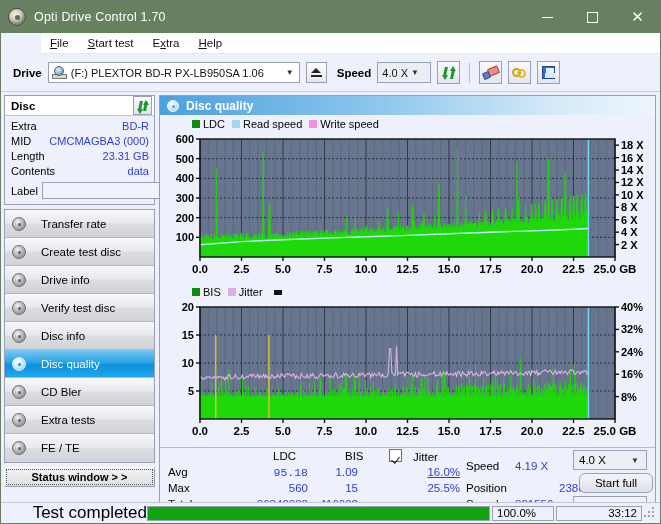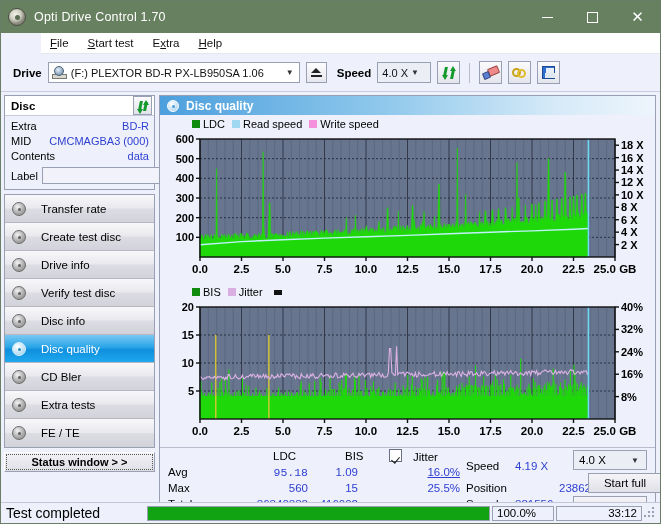--- a/index.html
+++ b/index.html
@@ -244,21 +244,21 @@
     border:1px solid #9aa0b4; background: linear-gradient(#f4f4f8,#e0e0e8);
     display:flex;align-items:center;justify-content:center; font-size: 11.5px; color:#000;
   }
 
   
   .statusbar {
     position:absolute; left:0; right:0; bottom:0; height: 21px;
     background:#eef0fb; border-top: 1px solid #c3c7d8;
     display: flex; align-items: center;
   }
-  .sb-text { width: 146px; padding-left: 5px; font-size: 14px; color:#000; }
+  .sb-text { width: 146px; padding-left: 12px; font-size: 17px; color:#000;text-align:right; }
   .sb-prog { flex:1; height: 15px; border:1px solid #9aa0b4; background:#fff; margin-right:2px; position:relative; }
   .sb-prog .fill { position:absolute; left:0; top:0; bottom:0; background:#12a312; }
   .sb-cell { height:15px; border:1px solid #9aa0b4; background:#eef0fb; display:flex;align-items:center;
       font-size:11.5px; color:#000; padding:0 4px; margin-right:2px;}
   .sb-grip { width:13px; height:13px; margin-right:3px; position:relative; }
   .sb-grip i { position:absolute; width:2px;height:2px;background:#9aa0b4; }
 </style>
 </head>
 <body>
 
@@ -354,20 +354,24 @@
           </span>
         </div>
         <div class="panel-body">
           <div class="drow">
             <span class="k">Extra</span>
             <span class="v">BD-R</span>
           </div>
           <div class="drow">
             <span class="k">MID</span>
             <span class="v">CMCMAGBA3 (000)</span>
+          </div>
+          <div class="drow">
+            <span class="k">Length</span>
+            <span class="v">23.31 GB</span>
           </div>
           <div class="drow">
             <span class="k">Contents</span>
             <span class="v link">data</span>
           </div>
           <div class="label-row">
             <span class="k">Label</span>
             <input class="label-input" type="text" placeholder="" style="">
             <span class="disc-btn">
               <span class="ic-cd"></span>
@@ -1134,21 +1138,21 @@
           <div class="cell v2" style="left:355px; top:12px;">4.19 X</div>
           <div class="cell k2" style="left:306px; top:34px;">Position</div>
           <div class="cell v2" style="left:355px; top:34px;margin-left:44px;">23862 MB</div>
           <div class="cell k2" style="left:306px; top:50px;">Samples</div>
           <div class="cell v2" style="left:355px; top:50px;">381556</div>
 
           <div class="speed-sel" style="left:413px; top:2px;">
             <span>4.0 X</span>
             <span class="cb-arrow">▼</span>
           </div>
-          <div class="act-btn" style="left:428px; top:25px;">Start full</div>
+          <div class="act-btn" style="left:419px; top:25px;border-radius:6px;">Start full</div>
           <div class="act-btn" style="left:413px; top:48px;">Start part</div>
         </div>
       </div>
     </div>
   </div>
 
   <div class="statusbar">
     <div class="sb-text">Test completed</div>
     <div class="sb-prog">
       <div class="fill" id="prog-fill" style="width: 100%;"></div>

